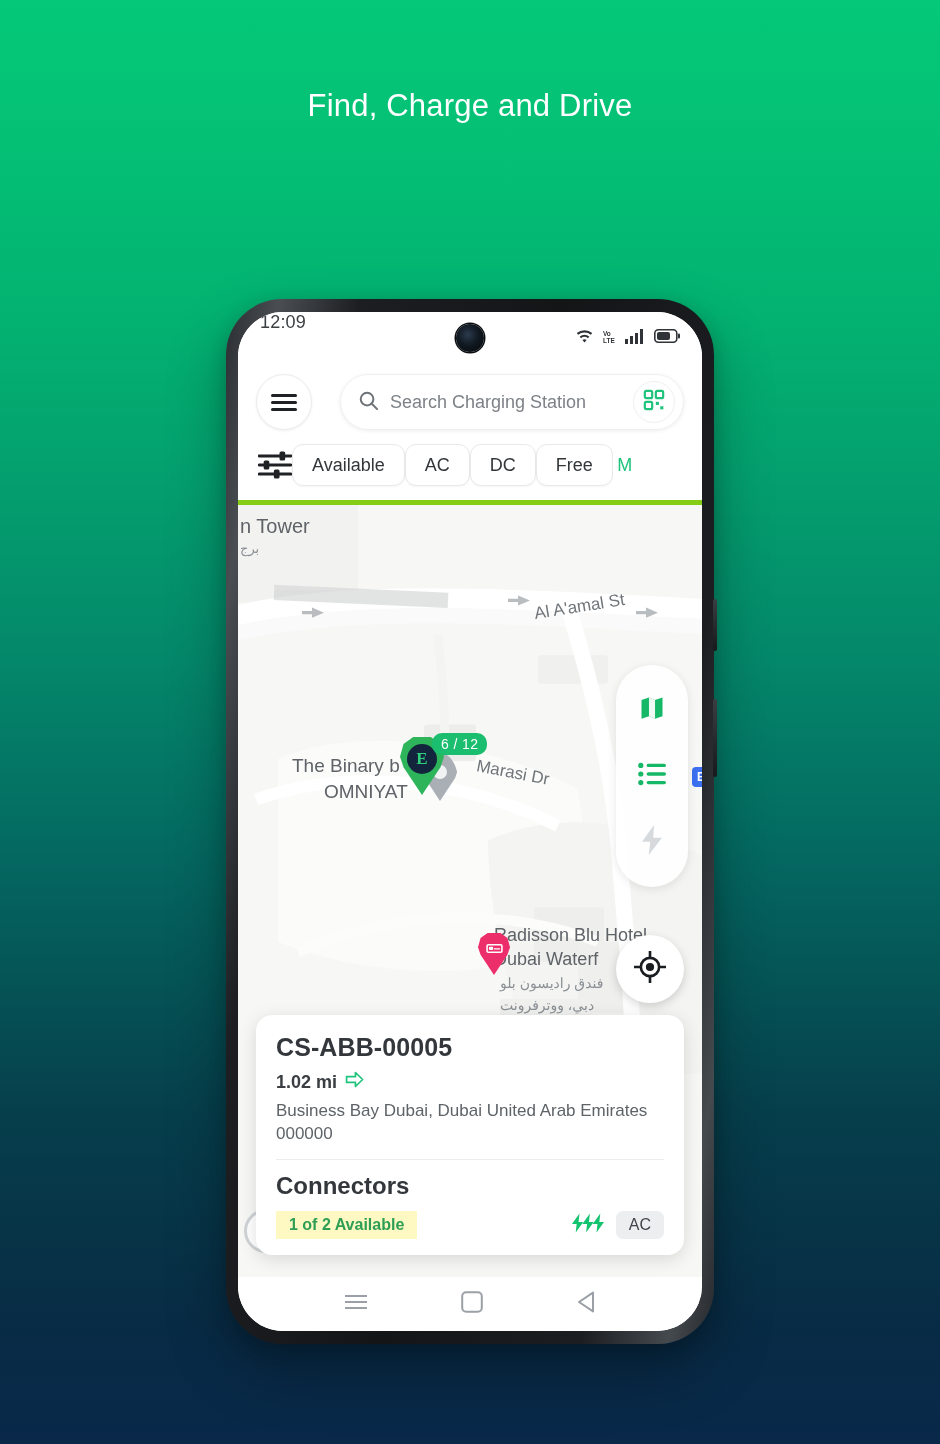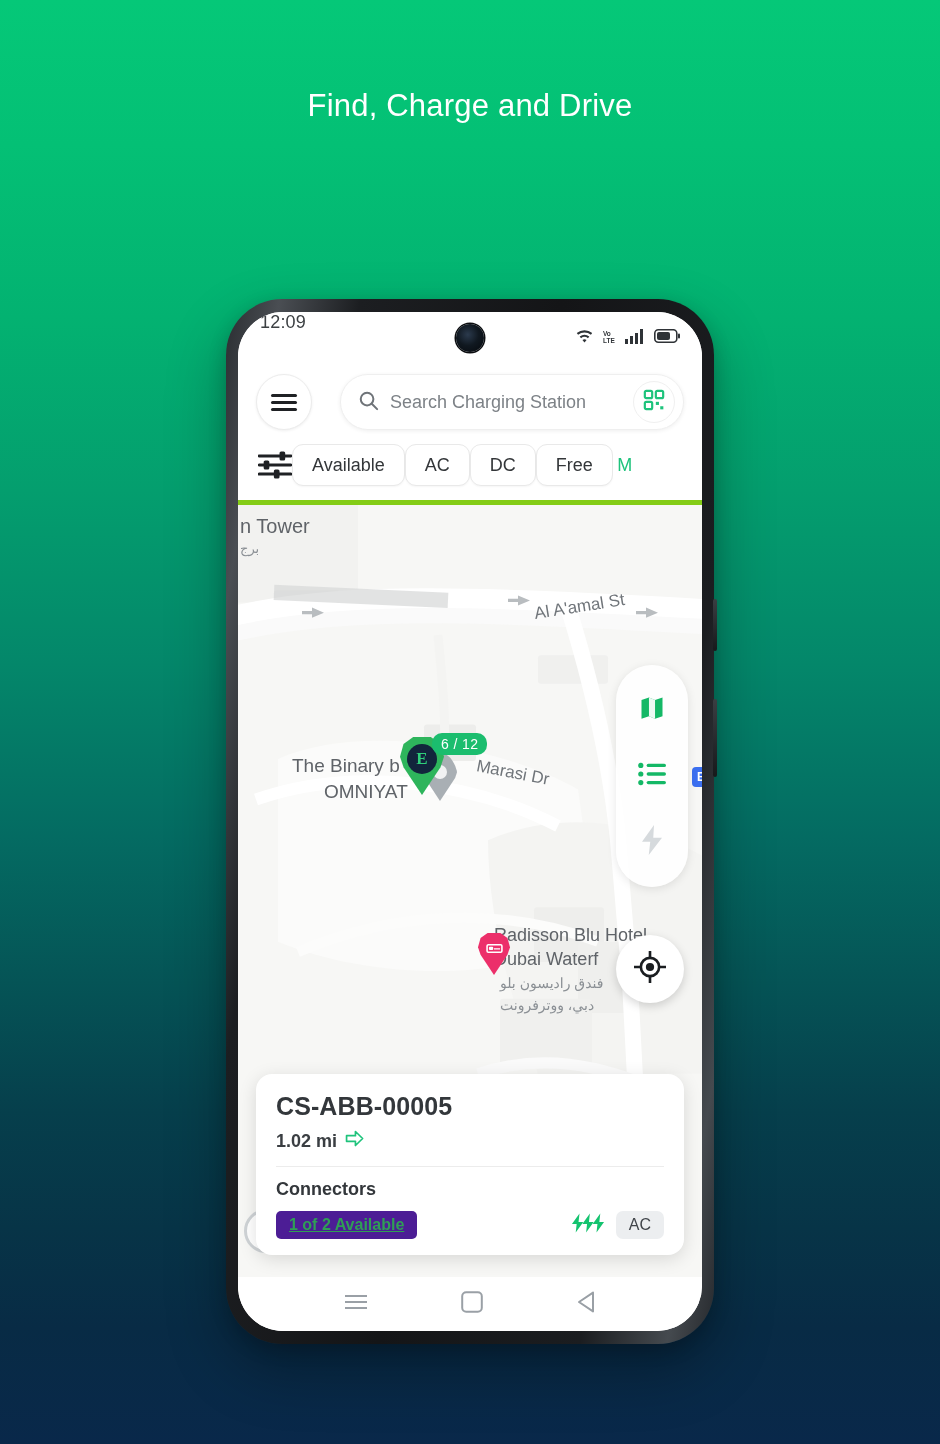--- a/index.html
+++ b/index.html
@@ -228,27 +228,27 @@
     box-shadow: 0 4px 18px rgba(0,0,0,0.13);
     padding: 18px 20px 16px 20px;
   }
   .card-title { font-size: 25px; font-weight: bold; color: #33373b; letter-spacing: 0.1px; }
   .card-dist {
     display: flex; align-items: center; gap: 8px;
     font-size: 18px; font-weight: bold; color: #3a3e42; margin-top: 9px;
   }
   .card-addr { font-size: 17px; color: #5e6368; margin-top: 7px; line-height: 1.32; }
   .card-sep { height: 1px; background: #ececec; margin: 14px 0 12px 0; }
-  .card-conn { font-size: 18px; font-weight: bold; color: #33373b; }
+  .card-conn { font-size: 24px; font-weight: bold; color: #33373b; }
   .card-row {
     display: flex; align-items: center; margin-top: 11px;
   }
   .avail-badge {
-    background: #4c1d95; color: #2f9e55; font-size: 16px; font-weight: bold;
-    padding: 5px 13px; border-radius: 5px; text-decoration: underline;
+    background: #fef9c3; color: #2f9e55; font-size: 16px; font-weight: bold;
+    padding: 5px 13px; border-radius: 0;
   }
   .conn-right { margin-left: auto; display: flex; align-items: center; gap: 11px; }
   .ac-tag {
     background: #eceef0; color: #41454a; font-size: 16px;
     padding: 5px 13px; border-radius: 7px;
   }
 
   
   .navbar {
     height: 54px; background: #fff;
@@ -464,20 +464,21 @@
         <div class="card">
           <div class="card-title">CS-ABB-00005</div>
           <div class="card-dist">
             <span>1.02 mi</span>
             <span>
               <svg width="19" height="17" viewBox="0 0 20 18">
                 <path d="M1.6 6 H11 V1.6 L18.6 9 L11 16.4 V12 H1.6 Z" fill="none" stroke="#1fc37c" stroke-width="1.8" stroke-linejoin="round"></path>
               </svg>
             </span>
           </div>
+          <div class="card-addr">Business Bay Dubai, Dubai United Arab Emirates 000000</div>
           <div class="card-sep"></div>
           <div class="card-conn">Connectors</div>
           <div class="card-row">
             <span class="avail-badge">1 of 2 Available</span>
             <span class="conn-right">
               <span>
                 <svg width="34" height="20" viewBox="0 0 36 20">
                   <path d="M9 0 L1 11 H6 L5 20 L13 9 H8 Z" fill="#14c36f"></path>
                   <path d="M20 0 L12 11 H17 L16 20 L24 9 H19 Z" fill="#14c36f"></path>
                   <path d="M31 0 L23 11 H28 L27 20 L35 9 H30 Z" fill="#14c36f"></path>

